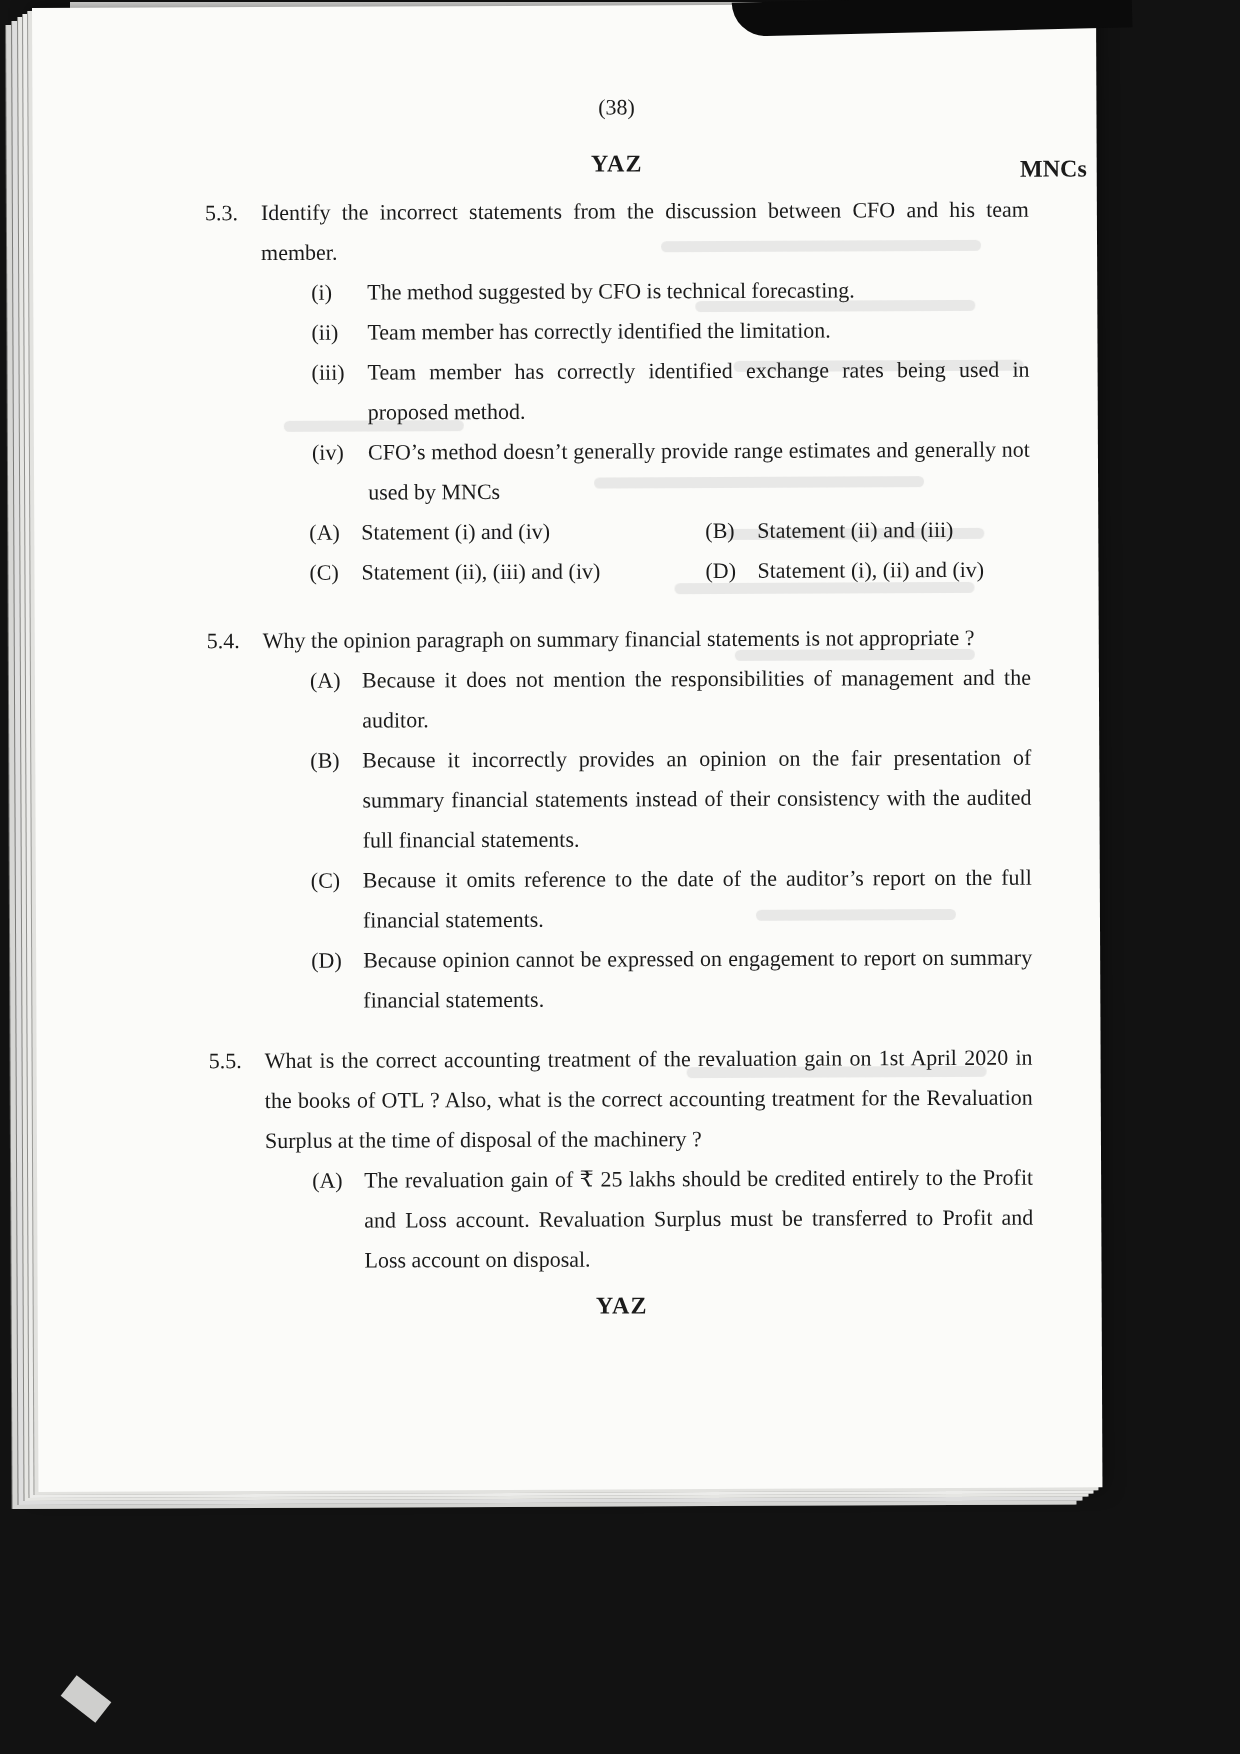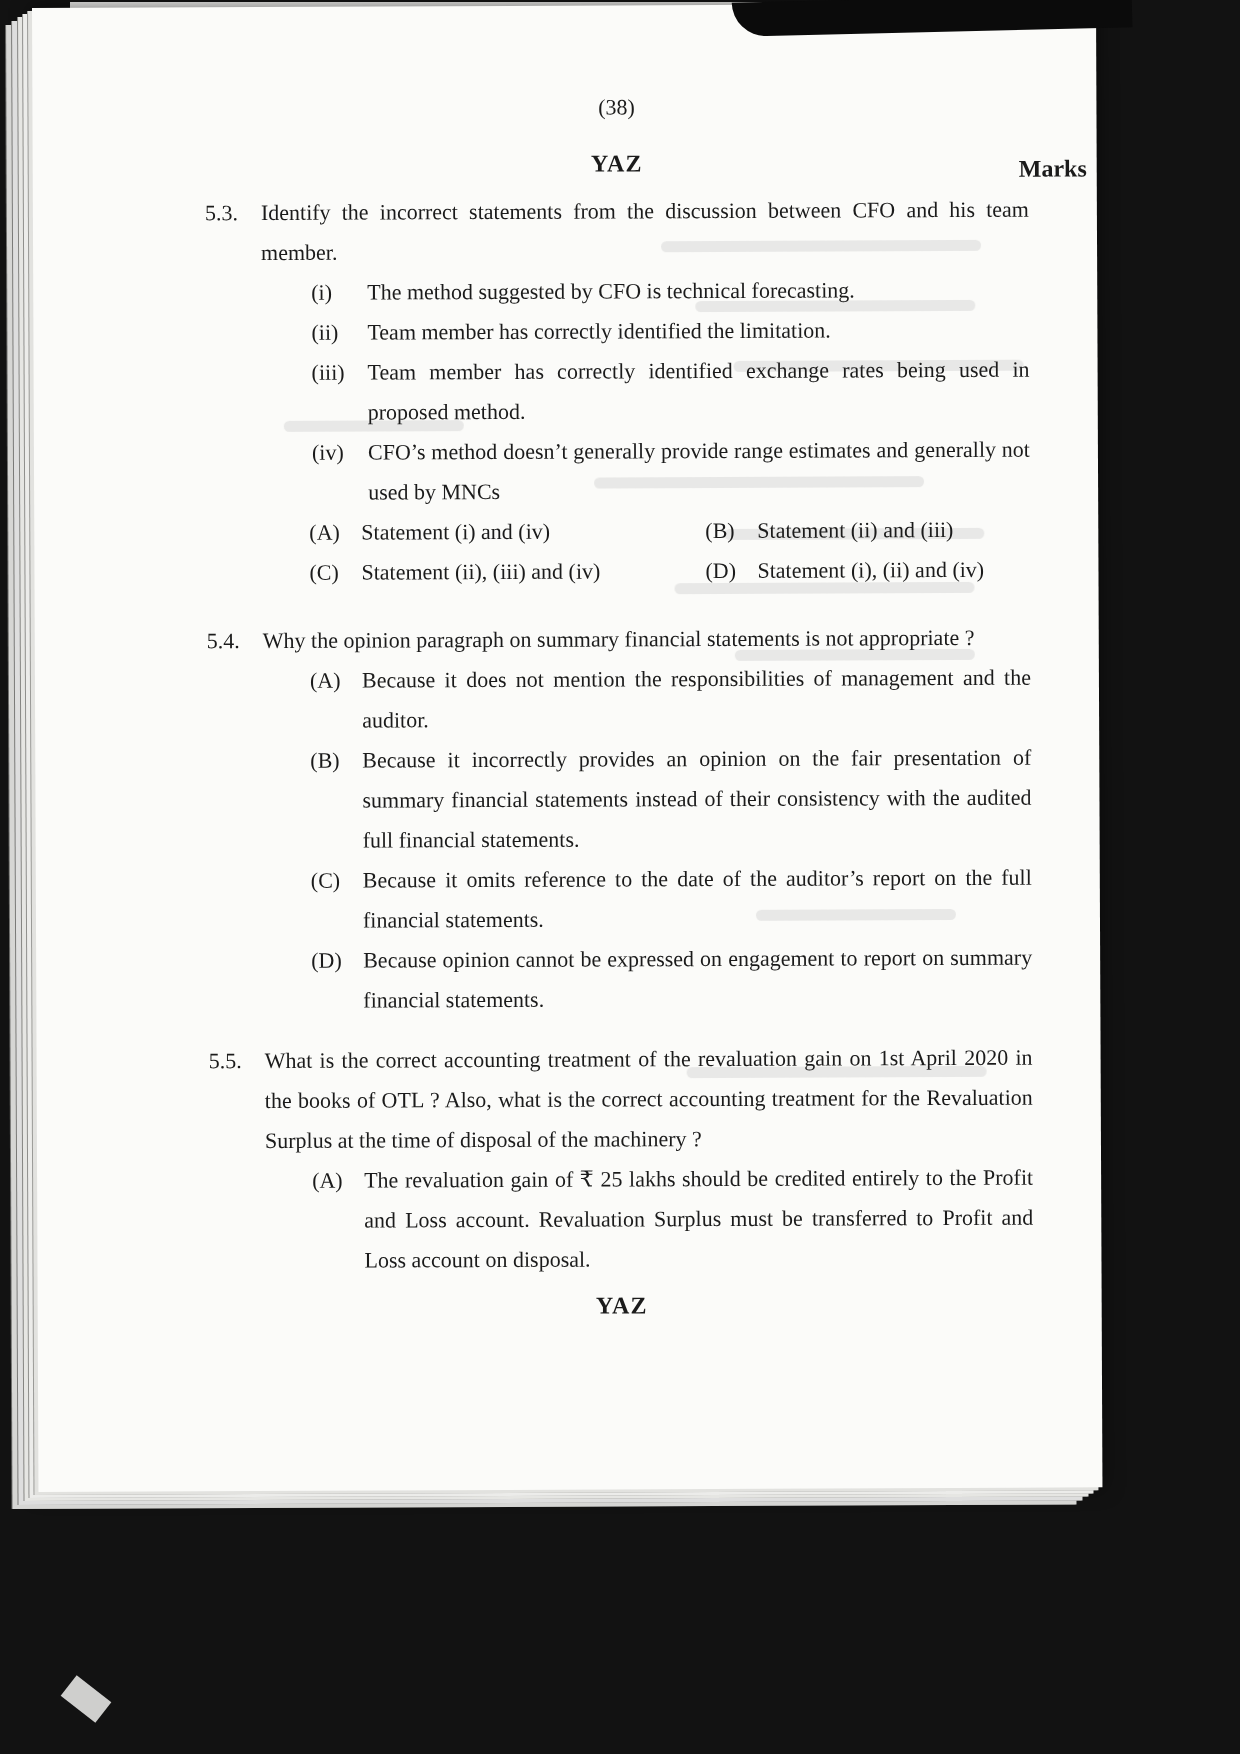--- a/index.html
+++ b/index.html
@@ -96,21 +96,21 @@
     <div class="artifact" style="top:905px;left:720px;width:200px;"></div>
     <div class="artifact" style="top:1062px;left:650px;width:300px;"></div>
   </div>
 
   <div class="content">
 
     <div class="pagenum">(38)</div>
 
     <div class="header-row">
       <div class="header-title">YAZ</div>
-      <div class="marks-label">Marks</div>
+      <div class="marks-label">MNCs</div>
     </div>
 
     <div class="question q53">
       <div class="q-num">5.3.</div>
       <div class="q-body">
         <div class="q-text">Identify the incorrect statements from the discussion between CFO and his team member.</div>
 
         <div class="statements">
           <div class="statement">
             <div class="st-label">(i)</div>

